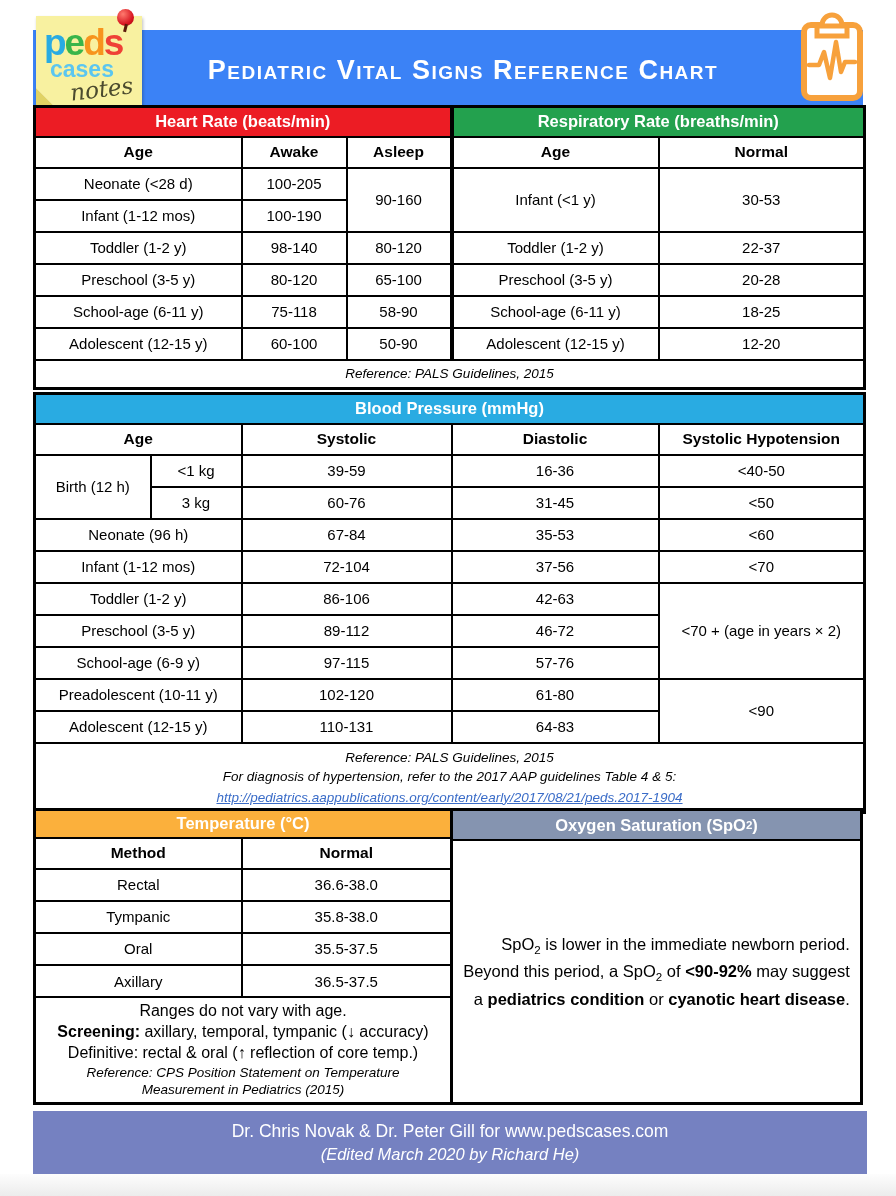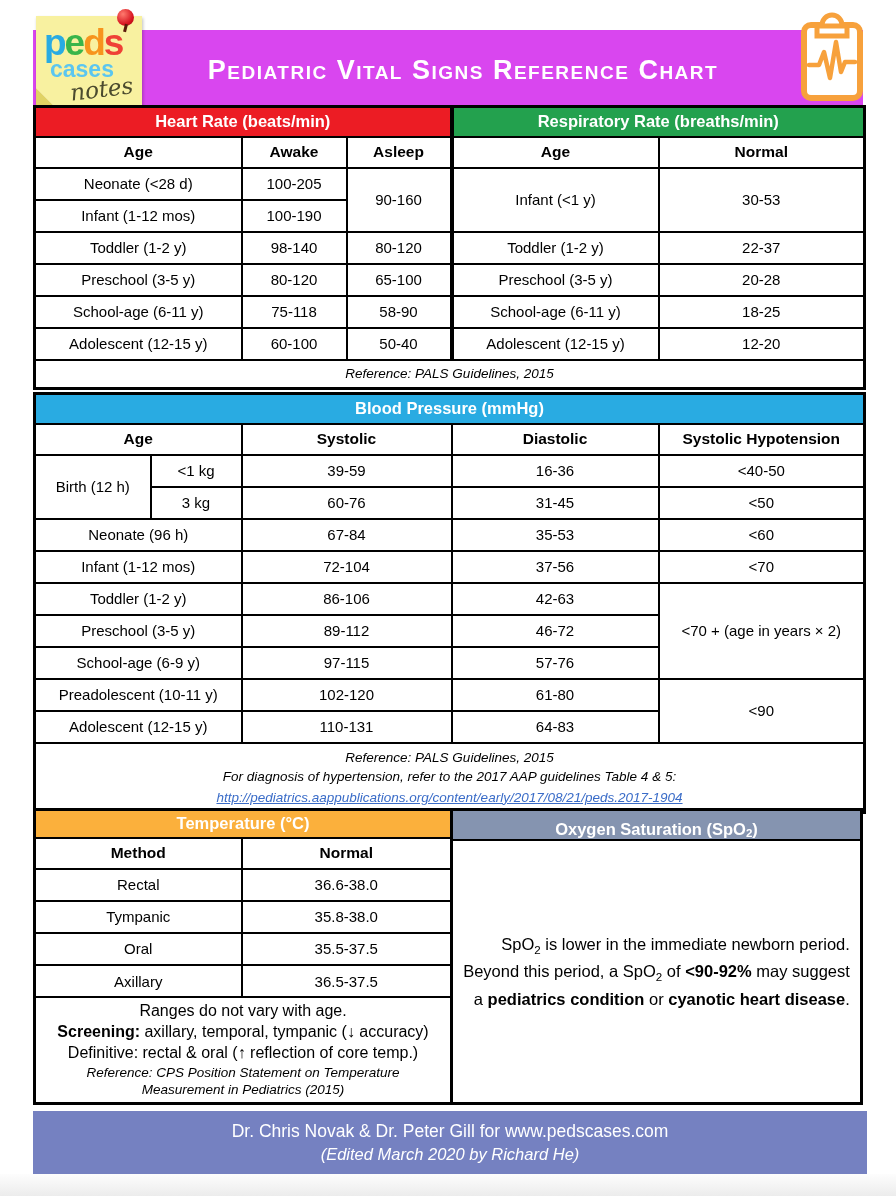--- a/index.html
+++ b/index.html
@@ -3,21 +3,21 @@
 <meta charset="utf-8">
 <style>
   * { margin:0; padding:0; box-sizing:border-box; }
   body { background:#fff; font-family:"Liberation Sans", sans-serif; color:#000; }
   .page { position:relative; width:896px; height:1196px; background:#fff; overflow:hidden; }
   .bottom-shade { position:absolute; left:0; bottom:0; width:896px; height:22px;
     background:linear-gradient(#fdfdfd,#ececec); }
 
   
   .header-band { position:absolute; left:33px; top:30px; width:830px; height:81px;
-    background:#d946ef; display:flex; align-items:center; justify-content:center; }
+    background:#3b82f6; display:flex; align-items:center; justify-content:center; }
   .page-title { color:#fff; font-weight:bold; font-size:27px; letter-spacing:1.5px;
     font-variant:small-caps; padding-left:70px; padding-right:40px; white-space:nowrap; }
 
   .logo-note { position:absolute; left:36px; top:16px; width:106px; height:90px;
     background:#F8F1A0; box-shadow:1px 2px 3px rgba(0,0,0,.25); }
   .logo-note .fold { position:absolute; left:0; bottom:0; width:0; height:0;
     border-left:18px solid #fff; border-top:18px solid transparent; }
   .logo-note .fold2 { position:absolute; left:0; bottom:0; width:0; height:0;
     border-bottom:18px solid #E0D264; border-right:18px solid transparent; }
   .logo-pin { position:absolute; left:81px; top:-7px; width:17px; height:17px; border-radius:50%;
@@ -49,21 +49,21 @@
   .r-band { height:30px; } .r-head { height:31px; } .r-data { height:32px; }
   .r-ref { height:29px; }
   .bp-refblock { height:62px; line-height:1.42; padding:4px 0; }
   .bp-link { color:#3A6CC8; text-decoration:underline; font-style:italic; font-size:13.5px; }
 
   
   .bottom-wrap { position:absolute; left:33px; top:808px; width:830px; height:297px; display:flex; }
   .tbl-temp { width:417px; height:297px; }
   .o2-box { width:413px; height:297px; border:3px solid #000; border-left:none;
     display:flex; flex-direction:column; }
-  .o2-head { height:30px; border-bottom:2px solid #000; display:flex; align-items:flex-end;
+  .o2-head { height:30px; border-bottom:2px solid #000; display:flex; align-items:center;
     justify-content:center; color:#fff; font-weight:bold; font-size:16.5px; }
   .o2-body { flex:1; display:flex; align-items:center; justify-content:center;
     text-align:right; font-size:16.5px; line-height:1.5; padding:0 4px; }
   .temp-notes { height:106px; line-height:1.3; padding:3px 0; }
   .temp-notes .n1 { font-size:16px; }
   .temp-notes .n2 { font-size:16px; }
   .temp-notes .nref { font-size:13.5px; font-style:italic; }
 
   sub { font-size:70%; }
 
@@ -148,21 +148,21 @@
     <tr class="r-data">
       <td>School-age (6-11 y)</td>
       <td>75-118</td>
       <td>58-90</td>
       <td class="thickL">School-age (6-11 y)</td>
       <td>18-25</td>
     </tr>
     <tr class="r-data">
       <td>Adolescent (12-15 y)</td>
       <td>60-100</td>
-      <td>50-40</td>
+      <td>50-90</td>
       <td class="thickL">Adolescent (12-15 y)</td>
       <td>12-20</td>
     </tr>
     <tr class="r-ref">
       <td colspan="5" class="ref">Reference: PALS Guidelines, 2015</td>
     </tr>
   </tbody>
     </table>
 
   <table class="tbl-bp outer">

